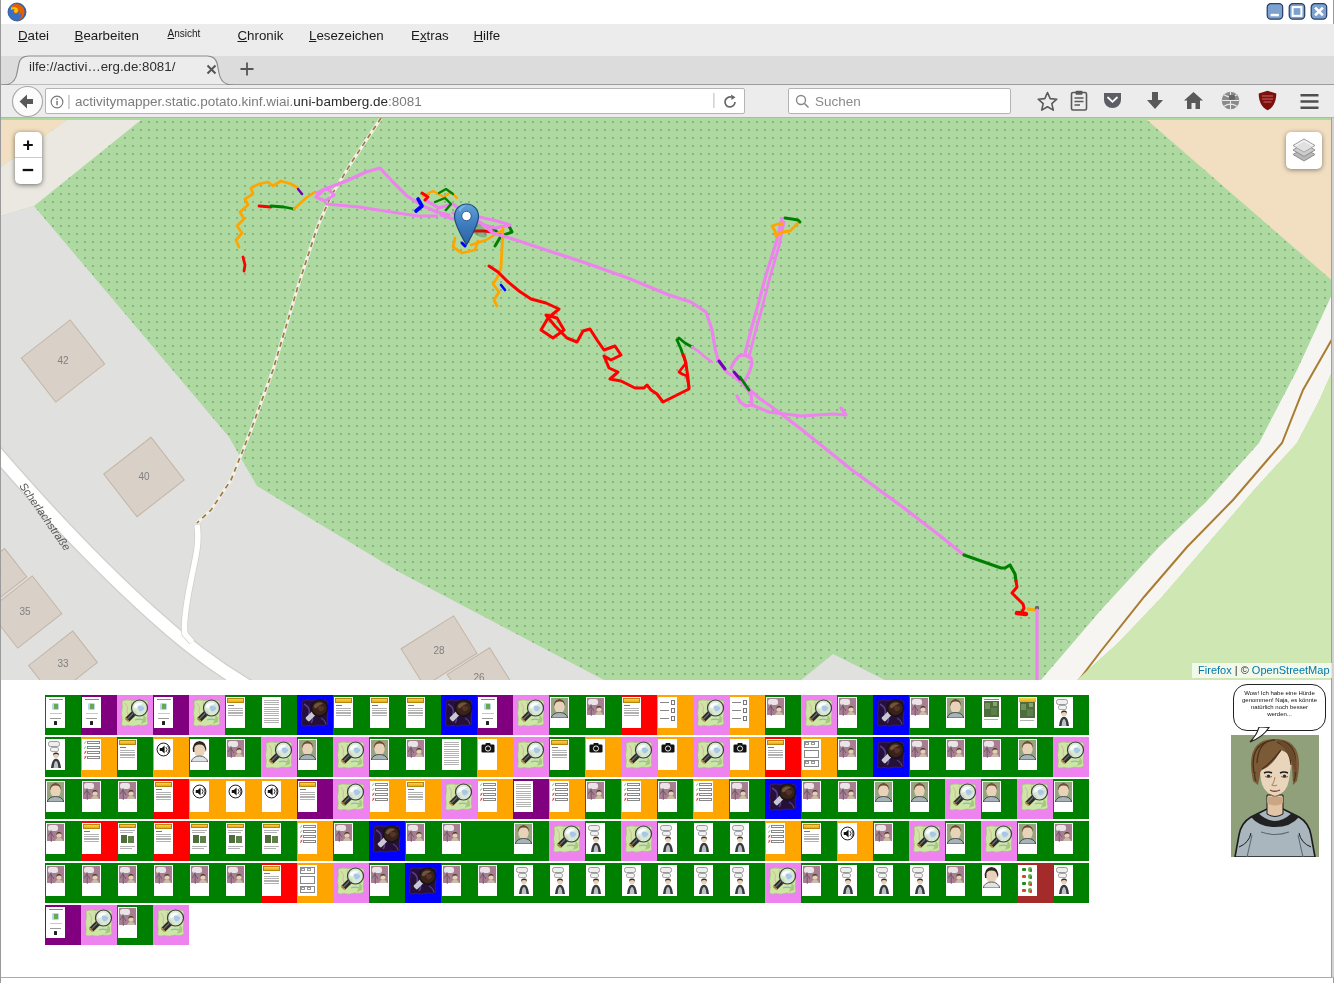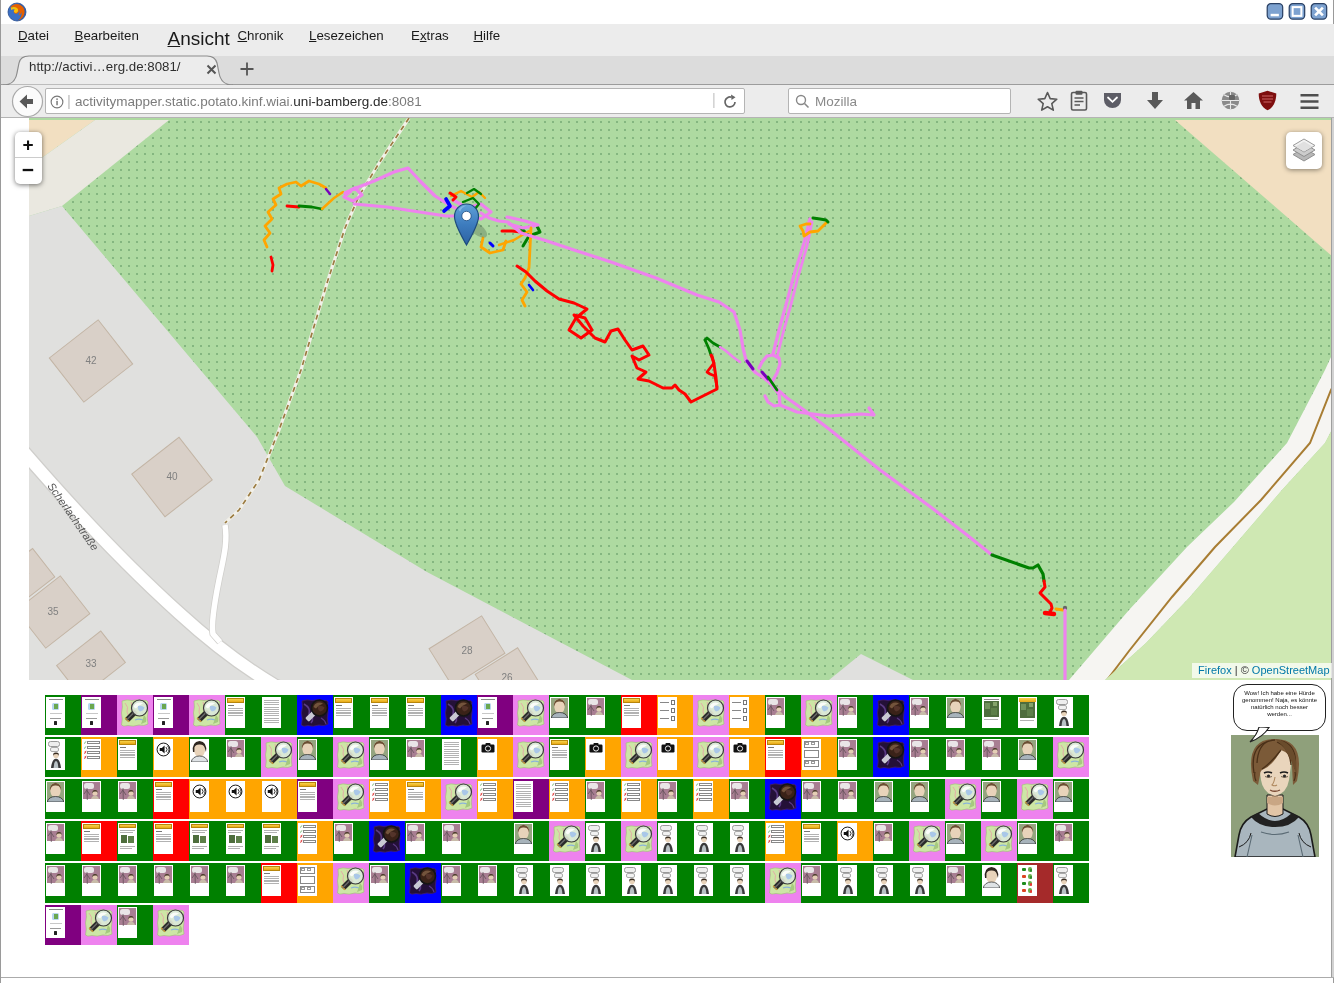--- a/index.html
+++ b/index.html
@@ -2,21 +2,21 @@
 <html><head><meta charset="utf-8"><title>Mozilla Firefox</title>
 <style>
 * { margin:0; padding:0; box-sizing:border-box; }
 html,body { width:1334px; height:983px; overflow:hidden; background:#fff;
   font-family:"Liberation Sans", sans-serif; }
 #win { position:relative; width:1334px; height:983px; border-left:1px solid #9a9a9a; border-right:1px solid #9a9a9a; }
 .tile { position:absolute; width:35.5px; height:40px; }
 .th { position:absolute; left:1px; top:2px; width:19px; height:31px; background:#fff; overflow:hidden; }
 .ln { position:absolute; }
 .sq { position:absolute; left:2px; top:3px; }
-#map { position:absolute; left:0; top:118px; width:1334px; height:562px; overflow:hidden;padding-left:28px; }
+#map { position:absolute; left:0; top:118px; width:1334px; height:562px; overflow:hidden; }
 </style></head>
 <body>
 <div id="win">
 <svg width="0" height="0" style="position:absolute">
 <defs>
 <pattern id="dots" width="8" height="8" patternUnits="userSpaceOnUse">
           <rect width="8" height="8" fill="#aedaa1"></rect>
           <rect x="3.3" y="3.3" width="1.4" height="1.4" fill="#58905e"></rect>
         </pattern>
 <symbol id="osm" viewBox="0 0 31 31">
@@ -67,32 +67,32 @@
       <rect x="0.7" y="0.7" width="15" height="15" rx="3.5" fill="#7da2d0" stroke="#2a4165" stroke-width="1.2"></rect>
       <rect x="4" y="4" width="8.5" height="8.5" fill="none" stroke="#fff" stroke-width="2"></rect>
     </svg>
     <svg style="position:absolute;left:1309.4px;top:3px" width="18" height="17" viewBox="0 0 16.5 16.5">
       <rect x="0.7" y="0.7" width="15" height="15" rx="3.5" fill="#7da2d0" stroke="#2a4165" stroke-width="1.2"></rect>
       <path d="M4.5 4.5 L12 12 M12 4.5 L4.5 12" stroke="#fff" stroke-width="2.6"></path>
     </svg>
     <div style="position:absolute;left:0;top:24px;width:1334px;height:23px;background:#ececec">
       <div style="position:absolute;left:17px;top:3.5px;font-size:13.3px;color:#1a1a1a"><u>D</u>atei</div>
       <div style="position:absolute;left:73.5px;top:3.5px;font-size:13.3px;color:#1a1a1a"><u>B</u>earbeiten</div>
-      <div style="position:absolute;left:166.5px;top:3.5px;font-size:19px;color:#1a1a1a"><u>A</u>nsicht</div>
+      <div style="position:absolute;left:166.5px;top:3.5px;font-size:10px;color:#1a1a1a"><u>A</u>nsicht</div>
       <div style="position:absolute;left:236.5px;top:3.5px;font-size:13.3px;color:#1a1a1a"><u>C</u>hronik</div>
       <div style="position:absolute;left:308px;top:3.5px;font-size:13.3px;color:#1a1a1a"><u>L</u>esezeichen</div>
       <div style="position:absolute;left:410px;top:3.5px;font-size:13.3px;color:#1a1a1a">E<u>x</u>tras</div>
       <div style="position:absolute;left:472.5px;top:3.5px;font-size:13.3px;color:#1a1a1a"><u>H</u>ilfe</div>
     </div>
     <div style="position:absolute;left:0;top:47px;width:1334px;height:38px;background:#ececec">
       <div style="position:absolute;left:0;top:9px;width:1334px;height:29px;background:#dcdcdc;border-bottom:1.4px solid #9c9c9c"></div>
       <svg style="position:absolute;left:2px;top:8px" width="240" height="30" viewBox="0 0 240 30">
         <path d="M0 30 Q12 30 14 18 L16 8 Q17.5 1 26 1 L204 1 Q212 1 214 8 L216 18 Q218 30 230 30 Z" fill="#ececec" stroke="#8b8b8b" stroke-width="1.2"></path>
       </svg>
-      <div style="position:absolute;left:28px;top:12px;font-size:13.3px;color:#2e2e2e">http://activi…erg.de:8081/</div>
+      <div style="position:absolute;left:28px;top:12px;font-size:13.3px;color:#2e2e2e">ilfe://activi…erg.de:8081/</div>
       <svg style="position:absolute;left:205px;top:17px" width="11" height="11" viewBox="0 0 11 11">
         <path d="M1.5 1.5 L9.5 9.5 M9.5 1.5 L1.5 9.5" stroke="#555" stroke-width="2"></path>
       </svg>
       <svg style="position:absolute;left:239px;top:15px" width="14" height="14" viewBox="0 0 14 14">
         <path d="M7 0.5 V13.5 M0.5 7 H13.5" stroke="#555" stroke-width="1.8"></path>
       </svg>
     </div>
     <div style="position:absolute;left:0;top:85px;width:1334px;height:33px;background:#ececec;border-bottom:1px solid #b4b4b4">
       <svg style="position:absolute;left:10px;top:0px" width="33" height="33" viewBox="0 0 33 33">
         <circle cx="16.5" cy="16.5" r="15" fill="#fbfbfb" stroke="#a9a9a9" stroke-width="1.2"></circle>
@@ -110,21 +110,21 @@
         <svg style="position:absolute;right:6px;top:5px" width="16" height="16" viewBox="0 0 16 16">
           <path d="M13 8 A5 5 0 1 1 9.5 3.2" fill="none" stroke="#666" stroke-width="1.7"></path>
           <path d="M9 0.5 L13.5 3.2 L9.5 6 Z" fill="#666"></path>
         </svg>
       </div>
       <div style="position:absolute;left:787px;top:3px;width:223px;height:26px;background:#fff;border:1px solid #b4b4b4;border-radius:2px">
         <svg style="position:absolute;left:6px;top:5px" width="15" height="15" viewBox="0 0 15 15">
           <circle cx="6" cy="6" r="4.5" fill="none" stroke="#888" stroke-width="1.4"></circle>
           <path d="M9.5 9.5 L13.5 13.5" stroke="#888" stroke-width="1.6"></path>
         </svg>
-        <div style="position:absolute;left:26px;top:4.5px;font-size:13.5px;color:#8a8a8a">Mozilla</div>
+        <div style="position:absolute;left:26px;top:4.5px;font-size:13.5px;color:#8a8a8a">Suchen</div>
       </div>
       <svg style="position:absolute;left:1036px;top:6px" width="21" height="21" viewBox="0 0 21 21">
         <path d="M10.5 1.5 L13.2 7.6 L19.8 8.2 L14.8 12.6 L16.3 19.1 L10.5 15.7 L4.7 19.1 L6.2 12.6 L1.2 8.2 L7.8 7.6 Z" fill="none" stroke="#595959" stroke-width="1.6" stroke-linejoin="round"></path>
       </svg>
       <svg style="position:absolute;left:1068px;top:5px" width="20" height="22" viewBox="0 0 20 22">
         <rect x="2.5" y="2.5" width="15" height="17.5" rx="1.5" fill="none" stroke="#595959" stroke-width="1.6"></rect>
         <rect x="6.5" y="0.8" width="7" height="4" rx="1" fill="#595959"></rect>
         <path d="M5.5 8 H14.5 M5.5 11.5 H14.5 M5.5 15 H11" stroke="#595959" stroke-width="1.4"></path>
       </svg>
       <svg style="position:absolute;left:1101px;top:6px" width="21" height="20" viewBox="0 0 21 20">

